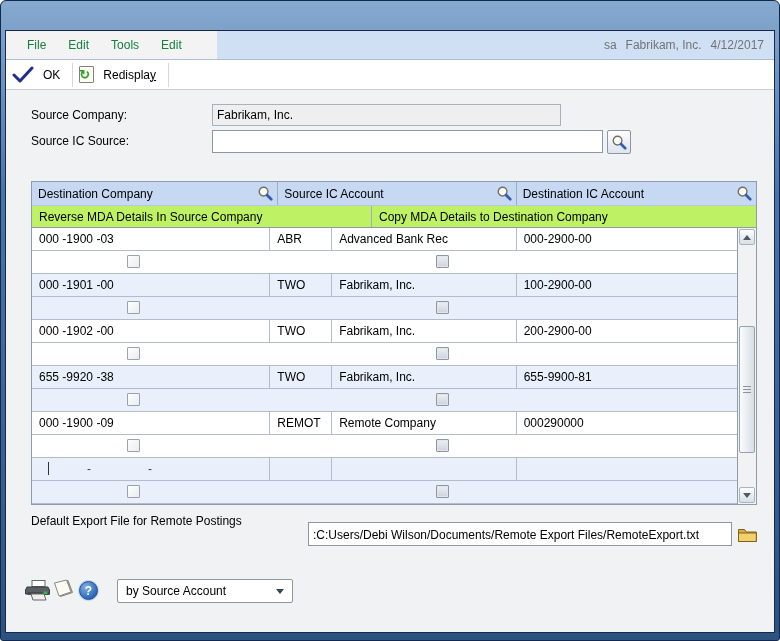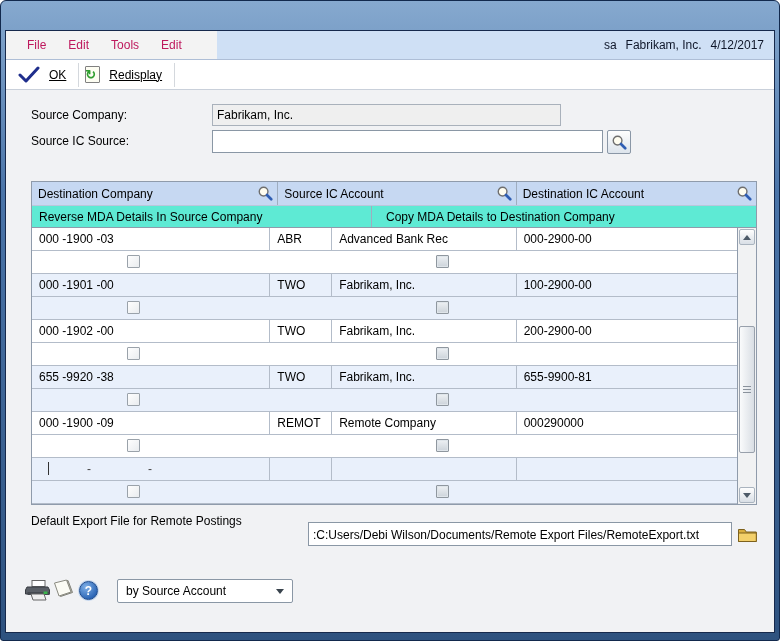--- a/index.html
+++ b/index.html
@@ -17,42 +17,42 @@
   .btn-max{width:26px;border-left:none;border-right:none;background:linear-gradient(180deg,#eef3f9 0%,#c6d1e1 40%,#93a6c2 50%,#b3c2d8 100%);}
   .btn-close{width:47px;border-radius:0 0 4px 0;background:linear-gradient(180deg,#f6c0ae 0%,#e07a62 40%,#c23b22 50%,#d2614a 100%);}
   .glyph-min{width:9px;height:3px;background:#ffffff;box-shadow:0 1px 1px rgba(0,0,0,.5);margin-top:4px;}
   .glyph-max{width:9px;height:7px;border:2px solid #ffffff;box-shadow:0 1px 1px rgba(0,0,0,.4);}
   .glyph-close{color:#ffffff;font-size:12px;font-weight:bold;text-shadow:0 1px 1px rgba(0,0,0,.5);line-height:1;}
   
   .inner{position:absolute;top:30px;left:5px;right:5px;bottom:8px;background:#f1f2f4;box-shadow:0 0 0 1px #16294c;}
   
   .menubar{position:absolute;top:0;left:0;right:0;height:29px;background:#cfe0f5;display:flex;align-items:stretch;border-bottom:1px solid #aebed6;}
   .menu-left{background:#f3f3f3;display:flex;align-items:center;padding:0 8px 0 10px;width:211px;}
-  .menu-item{font-size:12px;color:#be185d;padding:0 11px;cursor:default;}
-  .menu-status{flex:1;display:flex;align-items:center;justify-content:flex-end;padding-right:10px;font-size:12px;color:#0f172a;gap:9px;white-space:nowrap;}
-  
-  .toolbar{position:absolute;top:29px;left:0;right:0;height:30px;background:#ffffff;border-bottom:1px solid #c9d0da;display:flex;align-items:center;padding-left:6px;text-decoration:underline;}
+  .menu-item{font-size:12px;color:#15803d;padding:0 11px;cursor:default;}
+  .menu-status{flex:1;display:flex;align-items:center;justify-content:flex-end;padding-right:10px;font-size:12px;color:#737373;gap:9px;white-space:nowrap;}
+  
+  .toolbar{position:absolute;top:29px;left:0;right:0;height:30px;background:#ffffff;border-bottom:1px solid #c9d0da;display:flex;align-items:center;}
   .tool-btn{display:flex;align-items:center;gap:9px;height:26px;padding:0 12px 0 6px;font-size:12px;color:#000;cursor:default;}
   .tool-sep{width:1px;height:24px;background:#d4d8dd;}
   .redisplay-page{position:relative;width:15px;height:17px;background:#fdfdf2;border:1px solid #808080;border-radius:1px;}
   .redisplay-arrow{position:absolute;left:-1px;top:1px;font-size:13px;font-weight:bold;color:#2f9e2f;line-height:1;}
   
   .content{position:absolute;top:59px;left:0;right:0;bottom:0;background:#f1f2f4;}
   .lbl{position:absolute;font-size:12px;color:#000;white-space:nowrap;}
   .field{position:absolute;font-size:12px;color:#000;background:#ffffff;border:1px solid #8a97a5;padding:3px 3px 0 4px;white-space:nowrap;overflow:hidden;}
   .field.readonly{background:#efefef;border-color:#a9b1bb;}
   .icon-btn{position:absolute;display:flex;align-items:center;justify-content:center;border:1px solid #8a97a6;background:linear-gradient(180deg,#fefefe,#dde4ec);border-radius:2px;cursor:default;}
   
   .grid{position:absolute;left:25px;top:91px;width:726px;height:324px;border:1px solid #8f9bab;background:#fff;}
   .grid-h1{display:flex;height:23px;background:#c6d8f2;}
   .h1cell{position:relative;display:flex;align-items:center;padding-left:6px;font-size:12px;color:#000;border-right:1px solid #9fadbf;}
   .h1cell:last-child{border-right:none;}
   .h1-src{width:239px;}.h1-dc{width:247px;}.h1-dia{width:240px;}
   .h1cell .lookup{position:absolute;right:3px;top:3px;}
-  .grid-h2{display:flex;height:22px;background:#5eead4;border-top:1px solid #b9c7dc;gap:7px;}
+  .grid-h2{display:flex;height:22px;background:#bef264;border-top:1px solid #b9c7dc;}
   .h2cell{display:flex;align-items:center;padding-left:7px;font-size:12px;color:#000;}
   .h2-rev{width:340px;border-right:1px solid #9fadbf;}
   .h2-copy{flex:1;}
   .grid-body{position:relative;display:flex;height:277px;border-top:1px solid #8f9bab;background:#fff;}
   .rows{width:707px;overflow:hidden;}
   .grid-row{height:23px;border-bottom:1px solid #b3bcc9;background:#ffffff;}
   .acct-row{display:flex;}
   .cell{border-right:1px solid #b3bcc9;padding:4px 0 0 7px;font-size:12px;color:#000;overflow:hidden;white-space:nowrap;}
   .c-src{width:239px;position:relative;}
   .c-id{width:62px;}

